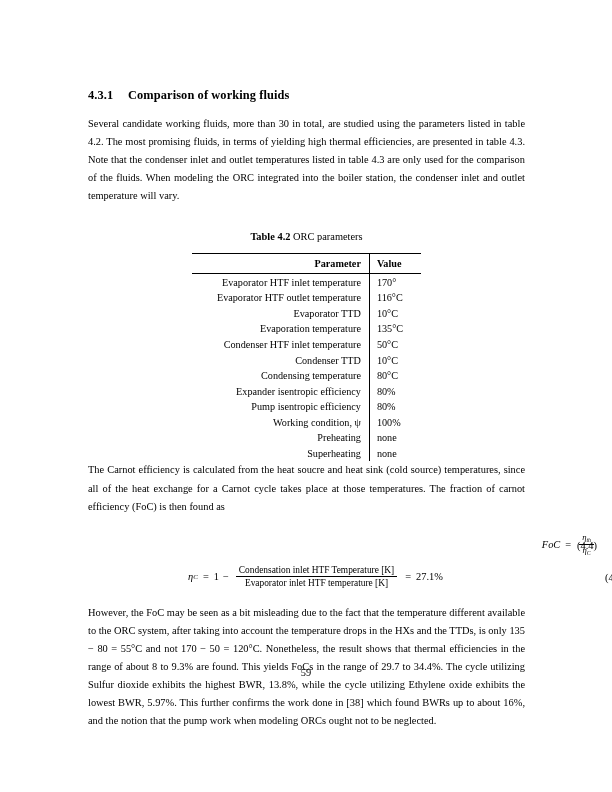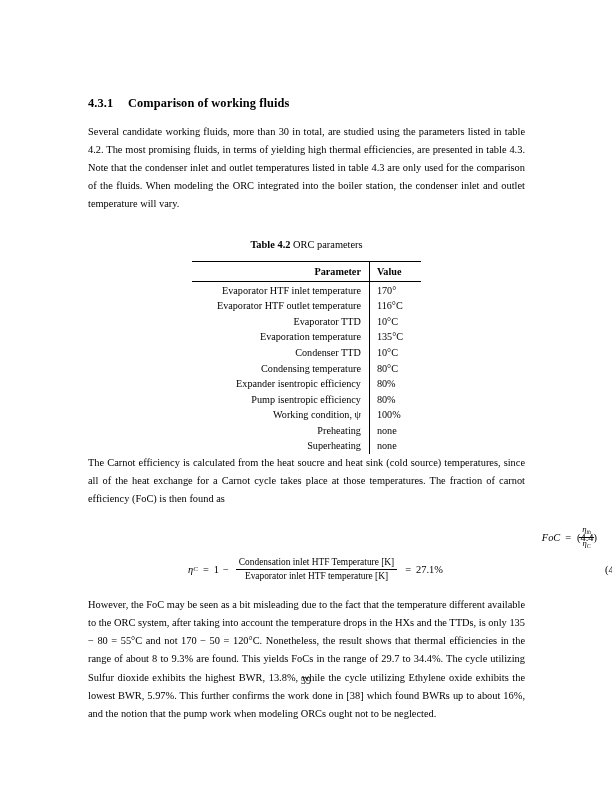--- a/index.html
+++ b/index.html
@@ -10,21 +10,21 @@
   body {
     width: 612px;
     height: 792px;
     position: relative;
     font-family: "Liberation Serif", "DejaVu Serif", serif;
     color: #000000;
     overflow: hidden;
   }
   .page {
     position: absolute;
-    left: 0; top: 8px;
+    left: 0; top: 0;
     width: 612px;
     height: 649px;
   }
   .content {
     position: absolute;
     left: 88px;
     top: 88px;
     width: 437px;
   }
   
@@ -186,20 +186,24 @@
               <td class="c-param">Evaporator HTF outlet temperature</td>
               <td class="c-value">116°C</td>
             </tr>
             <tr>
               <td class="c-param">Evaporator TTD</td>
               <td class="c-value">10°C</td>
             </tr>
             <tr>
               <td class="c-param">Evaporation temperature</td>
               <td class="c-value">135°C</td>
+            </tr>
+            <tr>
+              <td class="c-param">Condenser HTF inlet temperature</td>
+              <td class="c-value">50°C</td>
             </tr>
             <tr>
               <td class="c-param">Condenser TTD</td>
               <td class="c-value">10°C</td>
             </tr>
             <tr>
               <td class="c-param">Condensing temperature</td>
               <td class="c-value">80°C</td>
             </tr>
             <tr>

